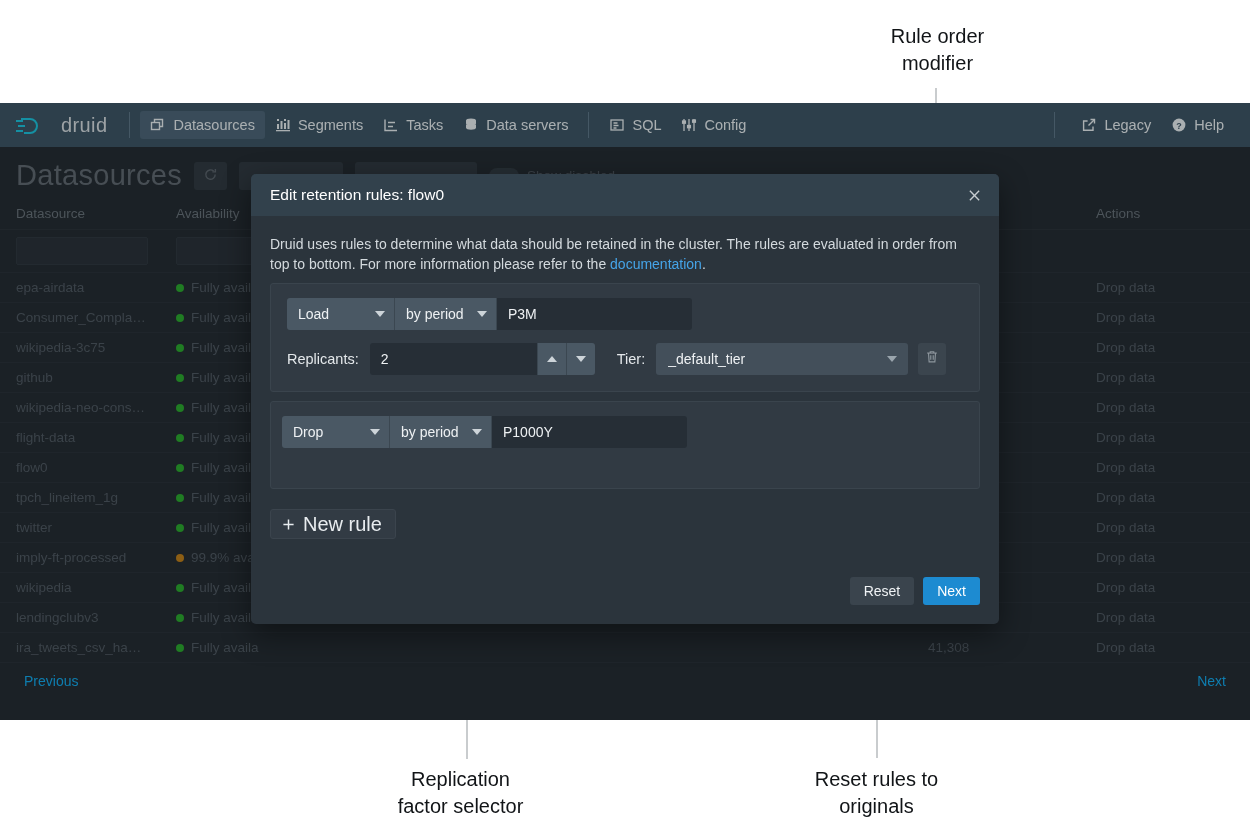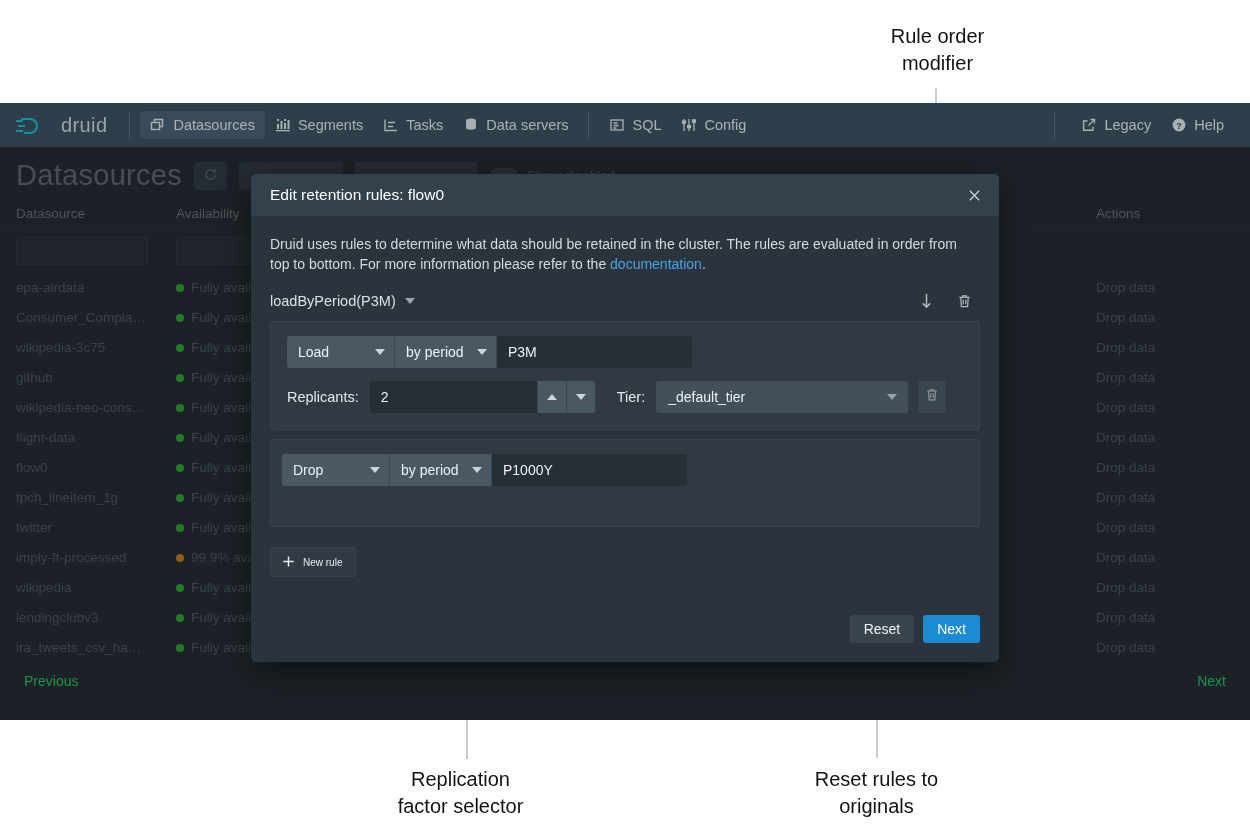--- a/index.html
+++ b/index.html
@@ -82,21 +82,21 @@
     font-size:13.5px; color:#4c545c; padding: 7px 12px 7px 16px;
     border-bottom:1px solid #262c32; white-space:nowrap; overflow:hidden;
     text-overflow:ellipsis;
   }
   td.ds-name, td.ds-act { color:#2e6a92; }
   .filter-row td { padding: 4px 12px 4px 16px; }
   .filter-box { height:28px; background:#262c33; border:1px solid #2c333a; border-radius:2px; }
   .dot { display:inline-block; width:8px;height:8px;border-radius:50%; margin-right:7px; vertical-align:middle;}
   .pager {
     display:flex; align-items:center; justify-content:space-between;
-    padding: 10px 24px; color:#22c55e; font-size:14px;
+    padding: 10px 24px; color:#0ea5e9; font-size:14px;
   }
 
   
   .backdrop { position:absolute; inset:0; background: rgba(16,22,26,0.28); }
   .dialog {
     position:absolute; left: 251px; top: 71px; width: 748px;
     background:#2b343c; border-radius:5px;
     box-shadow: 0 10px 30px rgba(0,0,0,.45);
     overflow:hidden;
   }
@@ -162,21 +162,21 @@
     padding:0 11px 0 12px; border-radius:3px; cursor:pointer;
   }
   .trash-btn {
     width:28px; height:32px; margin-left:10px; background:#3b454e; border-radius:3px;
     display:flex; align-items:center; justify-content:center; cursor:pointer;
   }
 
   .newrule {
     margin-top: 20px;
     display:inline-flex; align-items:center; gap:8px;
-    background:#323b44; color:#e8ecef; font-size:10px;
+    background:#323b44; color:#e8ecef; font-size:20px;
     height:30px; padding: 0 13px 0 11px; border-radius:3px; cursor:pointer;
     border:1px solid #3b444d;
   }
   .dlg-foot { display:flex; justify-content:flex-end; gap:9px; padding: 24px 19px 19px 19px; }
   .btn {
     height:28px; border-radius:3px; font-size:14px; padding: 0 14px;
     display:flex; align-items:center; cursor:pointer;
   }
   .btn-reset { background:#3a444d; color:#f0f3f5; }
   .btn-next { background:#1d8bd1; color:#ffffff; }
@@ -473,42 +473,20 @@
           </svg>
         </div>
       </div>
 
       <div class="dlg-body">
         <div class="dlg-desc">
           <span>Druid uses rules to determine what data should be retained in the cluster. The rules are evaluated in order from top to bottom. For more information please refer to the </span><a href="#">documentation</a><span>.</span>
         </div>
 
         
-        <div class="rule-head">
-          <div class="rule-name">
-            <span>loadByPeriod(P3M)</span>
-            <span class="caret"></span>
-          </div>
-          <div class="rule-actions">
-            <div class="icon-btn">
-              <svg viewBox="0 0 16 18" width="15" height="17" fill="none" stroke="#aeb8bf" stroke-width="1.6">
-                <line x1="8" y1="1" x2="8" y2="15"></line>
-                  <path d="M4 11l4 4 4-4"></path>
-              </svg>
-            </div>
-            <div class="icon-btn">
-              <svg viewBox="0 0 16 16" width="15" height="15" fill="none" stroke="#aeb8bf" stroke-width="1.3">
-                <path d="M2.5 3.5h11"></path>
-                  <path d="M6 3.5V2h4v1.5"></path>
-                <path d="M4 3.5l.7 10h6.6l.7-10"></path>
-                  <path d="M6.6 6v5M9.4 6v5"></path>
-              </svg>
-            </div>
-          </div>
-        </div>
 
         <div class="rule-card">
           <div class="row">
             <div class="ctrl-group">
               <div class="sel" style="width:108px;">
                 <span>Load</span>
                 <span class="caret"></span>
               </div>
               <div class="sel" style="width:102px;">
                 <span>by period</span>

